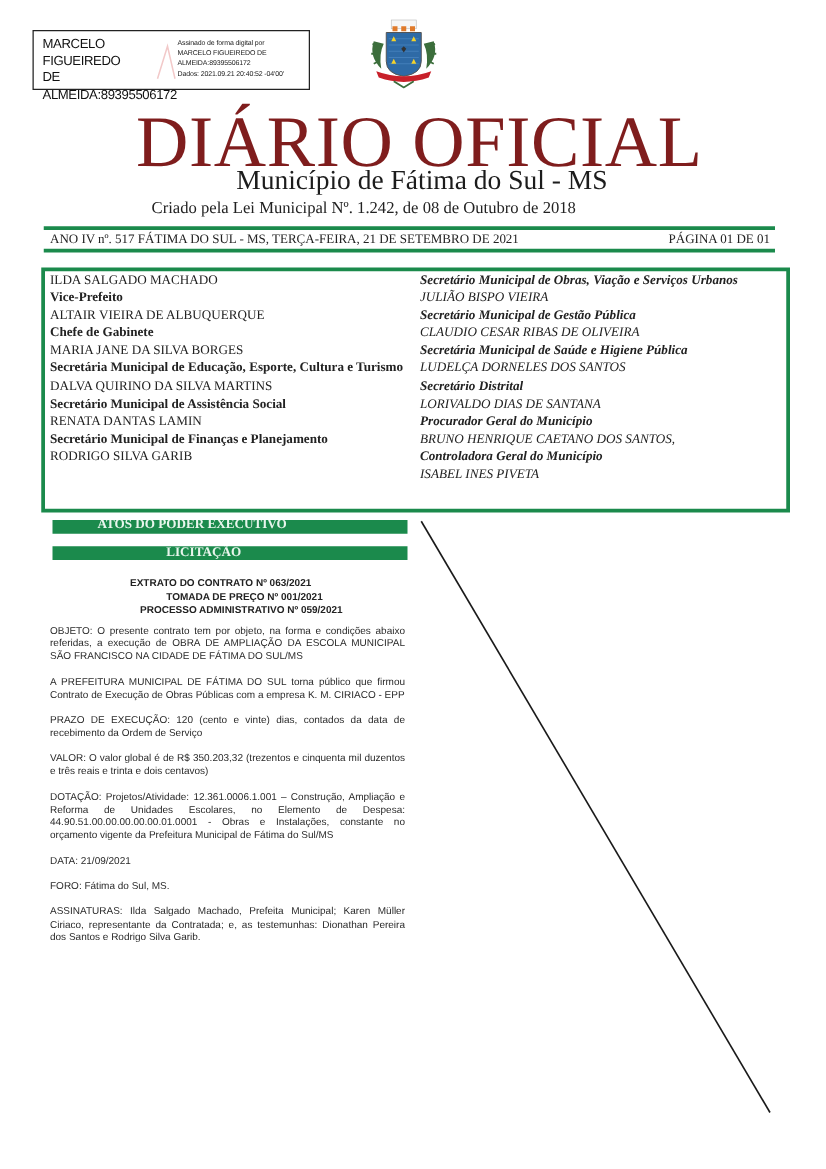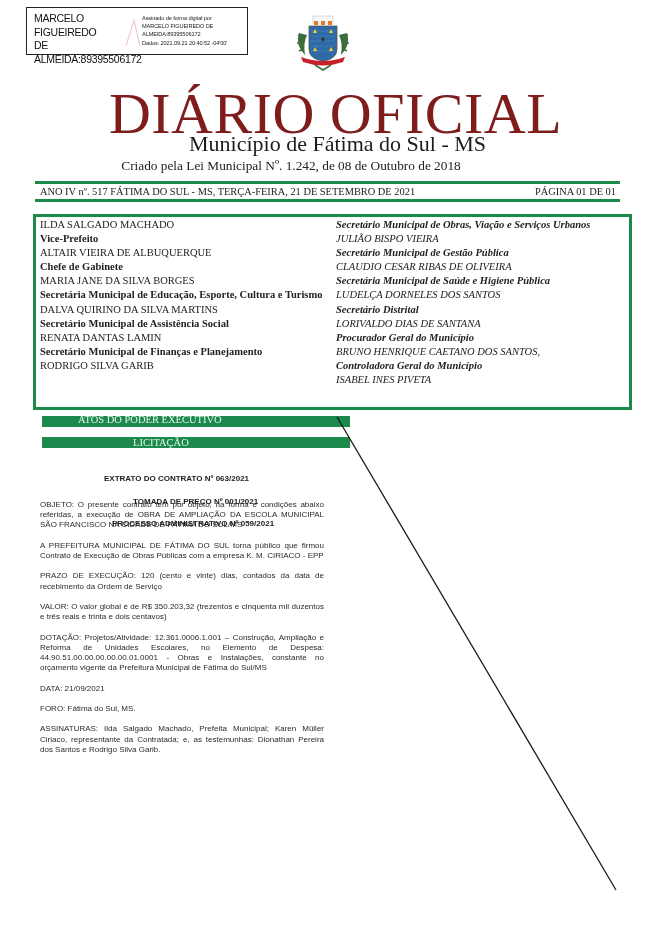--- a/index.html
+++ b/index.html
@@ -1,42 +1,42 @@
 <!DOCTYPE html>
 <html><head>
 <meta charset="utf-8">
 <style>
   html, body { margin: 0; padding: 0; background: #ffffff; }
   body { width: 661px; height: 935px; position: relative; overflow: hidden; font-family: "Liberation Serif", serif; color: #1a1a1a; }
-  .sigbox { position: absolute; left: 26px; top: 7px; width: 222px; height: 48px; border: 1px solid #222; box-sizing: border-box; }
+  .sigbox { position: absolute; left: 26px; top: 24px; width: 222px; height: 48px; border: 1px solid #222; box-sizing: border-box; }
   .sig-name { position: absolute; left: 7px; top: 4px; width: 105px; font-family: "Liberation Sans", sans-serif; font-size: 10.5px; line-height: 13.5px; color: #111; letter-spacing: -0.3px; }
   .sig-detail { position: absolute; left: 115px; top: 6px; width: 108px; font-family: "Liberation Sans", sans-serif; font-size: 5.6px; line-height: 8.2px; color: #222; letter-spacing: -0.1px; }
   .sig-mark { position: absolute; left: 95px; top: 8px; width: 22px; height: 34px; }
   .crest { position: absolute; left: 293px; top: 13px; width: 60px; height: 58px; }
   .title { position: absolute; left: 0; width: 661px; top: 84px; text-align: center; font-size: 58px; line-height: 60px; letter-spacing: 0.5px; color: #7f1d1d; padding-left: 10px; box-sizing: border-box; }
   .subtitle { position: absolute; left: 0; width: 661px; top: 132px; text-align: center; font-size: 22px; line-height: 24px; color: #1c1c1c; padding-left: 14px; box-sizing: border-box; }
   .created { position: absolute; left: 0; width: 576px; top: 158px; text-align: center; font-size: 13.3px; line-height: 16px; color: #222; padding-left: 6px; box-sizing: border-box; }
   .hline { position: absolute; left: 35px; width: 585px; height: 3px; background: #1b8a4c; }
   .infobar { position: absolute; left: 40px; top: 185px; width: 578px; height: 14px; font-size: 10.4px; line-height: 14px; color: #222; white-space: nowrap; }
   .infobar .ed { position: absolute; left: 0; }
   .infobar .pg { position: absolute; right: 2px; }
   .staffbox { position: absolute; left: 33px; top: 214px; width: 599px; height: 196px; border: 3px solid #1b8a4c; box-sizing: border-box; }
   .col { position: absolute; top: 1px; font-size: 10.5px; line-height: 14.1px; color: #222; }
   .col.left { left: 4px; width: 288px; }
   .col.right { left: 300px; width: 290px; font-style: italic; }
   .col .role { font-weight: bold; display: block; }
   .col .name { display: block; }
   .col.left .role.justify { text-align: justify; text-align-last: left; }
-  .section-bar { position: absolute; left: 42px; width: 308px; height: 11px; background: #1b8a4c; color: #e8f5ec; font-size: 10.5px; line-height: 11px; white-space: nowrap; overflow: hidden; }
+  .section-bar { position: absolute; left: 42px; width: 284px; height: 11px; background: #1b8a4c; color: #e8f5ec; font-size: 10.5px; line-height: 11px; white-space: nowrap; overflow: hidden; font-weight: bold; }
   .bar1 { top: 416px; }
   .bar1 span { position: absolute; left: 36px; top: -2px; }
   .bar2 { top: 437px; }
   .bar2 span { position: absolute; left: 91px; top: 0px; }
   .extract-head { position: absolute; left: 42px; width: 284px; top: 462px; font-family: "Liberation Sans", sans-serif; font-weight: bold; font-size: 8px; line-height: 10.5px; color: #222; }
-  .extract-head div { white-space: nowrap; margin-top: 12px; }
+  .extract-head div { white-space: nowrap; }
   .extract-head .h1 { padding-left: 62px; }
   .extract-head .h2 { padding-left: 91px; }
   .extract-head .h3 { padding-left: 70px; }
   .body-text { position: absolute; left: 40px; width: 284px; top: 500px; font-family: "Liberation Sans", sans-serif; font-size: 8px; line-height: 10.2px; color: #2a2a2a; }
   .body-text p { margin: 0 0 10.2px 0; text-align: justify; text-align-last: left; }
   .diag { position: absolute; left: 0; top: 0; width: 661px; height: 935px; pointer-events: none; }
 </style>
 </head>
 <body>
 

